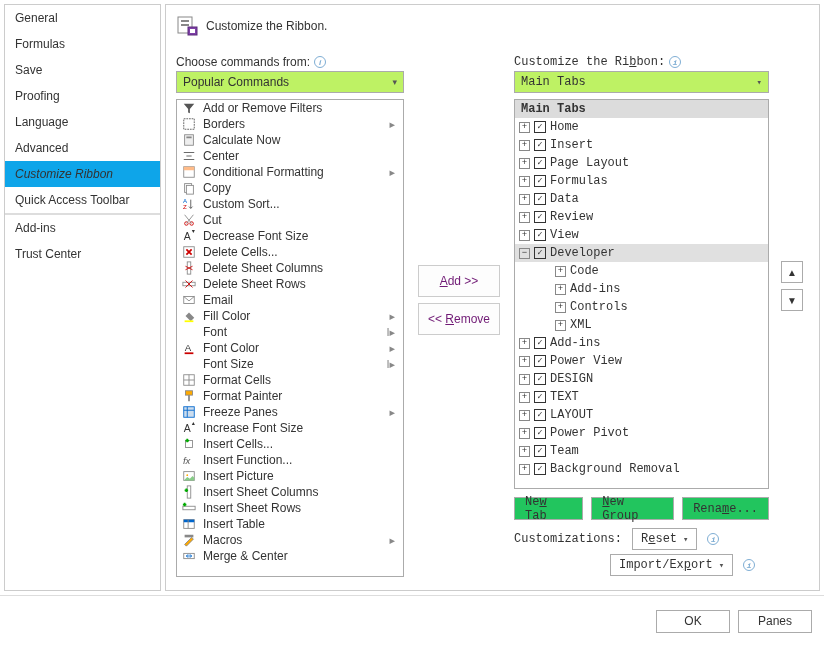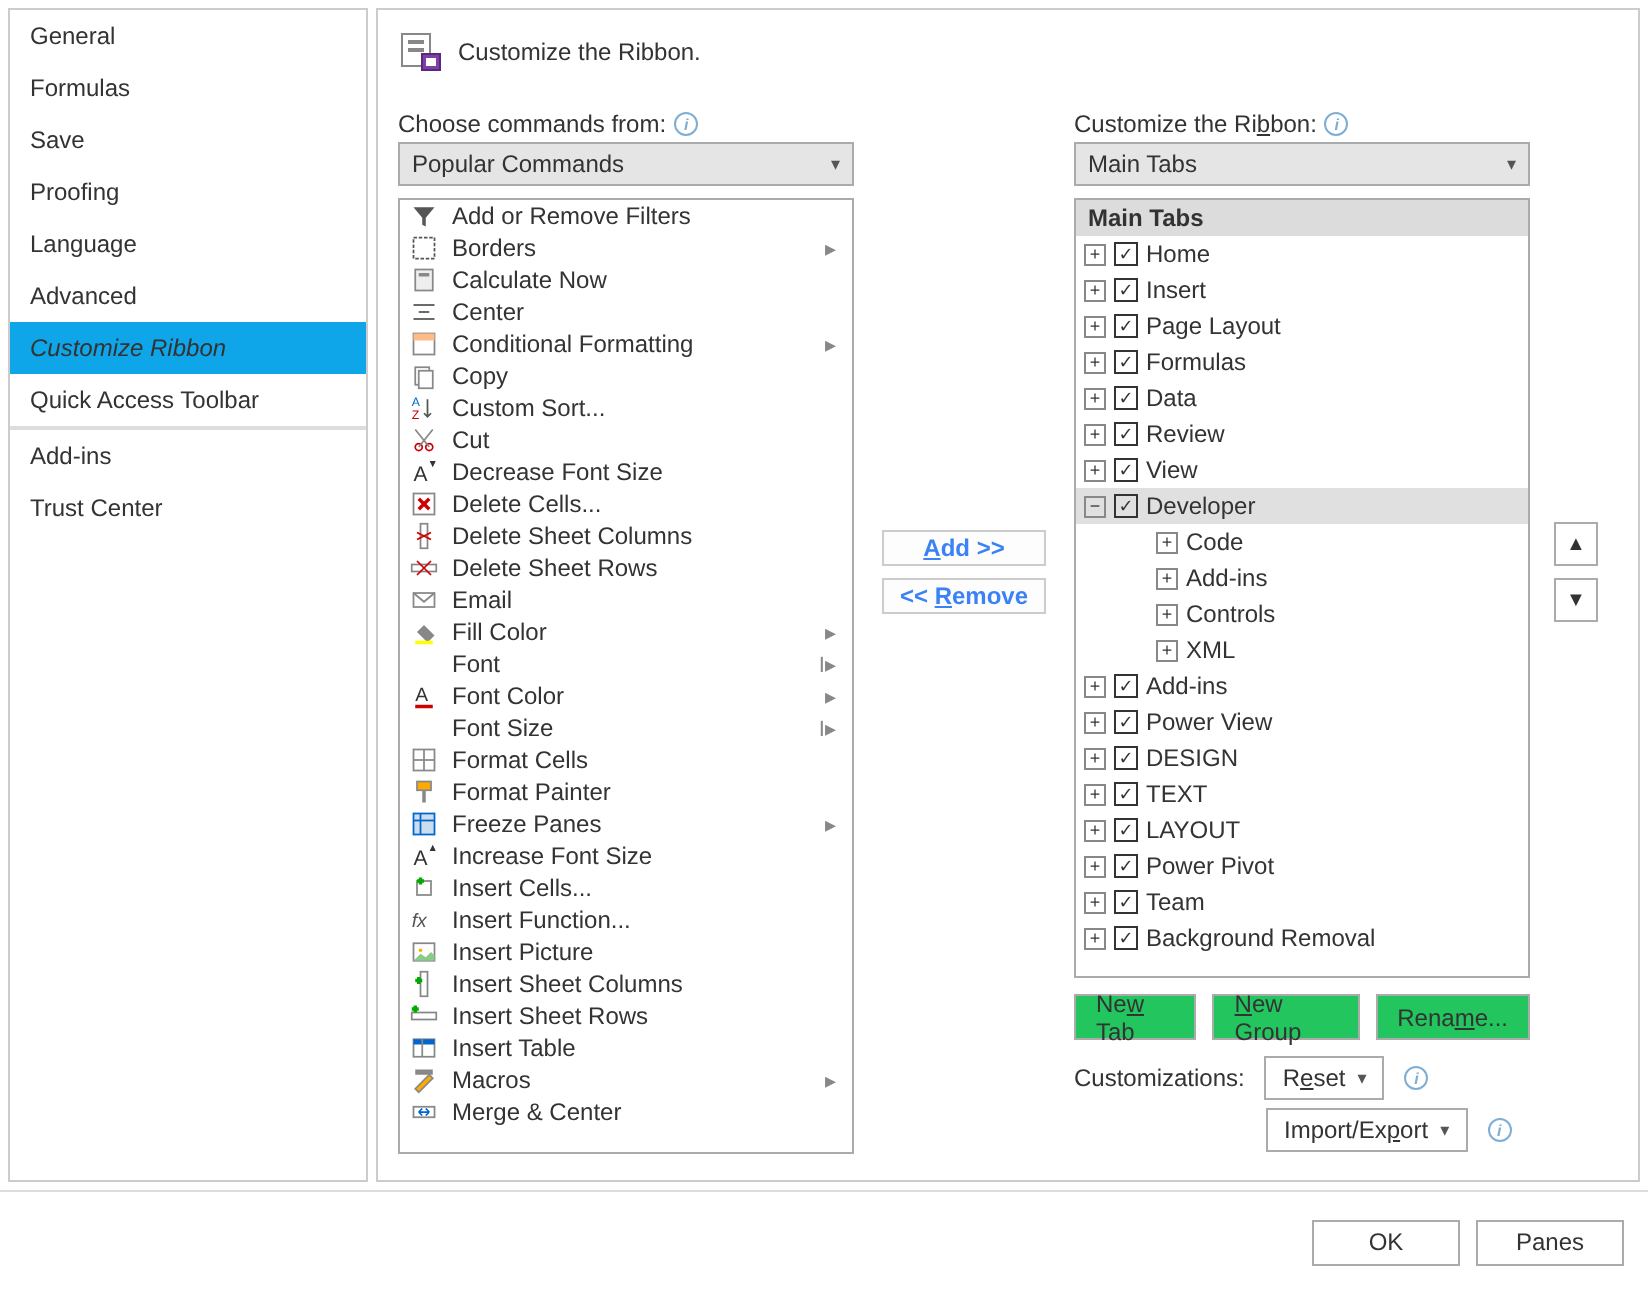--- a/index.html
+++ b/index.html
@@ -10,28 +10,28 @@
 .sidebar-item { padding: 6px 10px; cursor: pointer; }
 .sidebar-item.selected { background: #0ea5e9; font-style: italic; }
 .sidebar-sep { border-top: 1px solid #ddd; margin: 0; }
 .content { flex: 1; border: 1px solid #ccc; margin: 4px 4px 4px 0; padding: 10px; position: relative; }
 .header-row { display: flex; align-items: center; gap: 6px; margin-bottom: 18px; }
 .header-icon { width: 24px; height: 22px; position: relative; }
 .columns { display: flex; gap: 12px; }
 .col { flex: 1; display: flex; flex-direction: column; }
 .col-label { display: flex; align-items: center; gap: 4px; margin-bottom: 2px; }
 .info-icon { width: 12px; height: 12px; border: 1px solid #7faed4; border-radius: 50%; display: inline-flex; align-items: center; justify-content: center; font-size: 8px; color: #7faed4; font-style: italic; font-weight: bold; }
-.dropdown { border: 1px solid #ababab; height: 22px; display: flex; align-items: center; padding: 0 6px; justify-content: space-between; cursor: pointer; margin-bottom: 6px; background: #e5e5e5; }
+.dropdown { border: 1px solid #ababab; height: 22px; display: flex; align-items: center; padding: 0 6px; justify-content: space-between; cursor: pointer; margin-bottom: 6px; background: #bef264; }
 .chev { font-size: 9px; color: #555; }
 .list-box { border: 1px solid #ababab; height: 478px; overflow-y: scroll; position: relative; }
 .cmd-row { display: flex; align-items: center; height: 16px; padding: 0 4px; gap: 6px; cursor: pointer; }
 .cmd-icon { width: 16px; height: 16px; display: flex; align-items: center; justify-content: center; font-size: 11px; color: #666; }
 .cmd-sub { margin-left: auto; font-size: 11px; color: #888; padding-right: 4px; }
 .mid-col { width: 86px; display: flex; flex-direction: column; align-items: center; justify-content: flex-start; padding-top: 210px; gap: 6px; }
-.mid-btn { width: 82px; height: 18px; border: 1px solid #ccc; background: #fdfdfd; color: #3b82f6; display: flex; align-items: center; justify-content: center; cursor: default; font-weight: bold; }
+.mid-btn { width: 82px; height: 32px; border: 1px solid #ccc; background: #fdfdfd; color: #701a75; display: flex; align-items: center; justify-content: center; cursor: default; }
 .mid-btn .ul { text-decoration: underline; }
 .right-list { border: 1px solid #ababab; height: 390px; overflow: hidden; }
 .right-header { background: #dcdcdc; font-weight: bold; padding: 2px 6px; }
 .tree-row { display: flex; align-items: center; height: 18px; padding-left: 4px; gap: 4px; cursor: pointer; }
 .tree-row.sel { background: #e0e0e0; }
 .expander { width: 11px; height: 11px; border: 1px solid #888; display: flex; align-items: center; justify-content: center; font-size: 9px; line-height: 1; color: #333; cursor: pointer; }
 .chk { width: 12px; height: 12px; border: 1px solid #333; display: flex; align-items: center; justify-content: center; font-size: 9px; line-height: 1; }
 .tree-child { padding-left: 40px; display: flex; align-items: center; height: 18px; gap: 4px; }
 .right-side-col { width: 28px; display: flex; flex-direction: column; gap: 6px; padding-top: 206px; }
 .arrow-btn { width: 22px; height: 22px; border: 1px solid #ababab; display: flex; align-items: center; justify-content: center; font-size: 10px; cursor: pointer; background: #fff; }
@@ -357,21 +357,21 @@
             </div>
         </div>
         <div class="mid-col">
           <div class="mid-btn">
               <span><span class="ul">A</span>dd &gt;&gt;</span>
             </div>
           <div class="mid-btn">
               <span>&lt;&lt; <span class="ul">R</span>emove</span>
             </div>
         </div>
-        <div class="col" style="width:228px;flex:none;">
+        <div class="col" style="width:255px;flex:none;font-family:Liberation Mono, monospace;">
           <div class="col-label">
             <span>Customize the Ri<u>b</u>bon:</span>
             <span class="info-icon">i</span>
           </div>
           <div class="dropdown">
             <span>Main Tabs</span>
             <span class="chev">▾</span>
           </div>
           <div class="right-list">
             <div class="right-header">Main Tabs</div>

